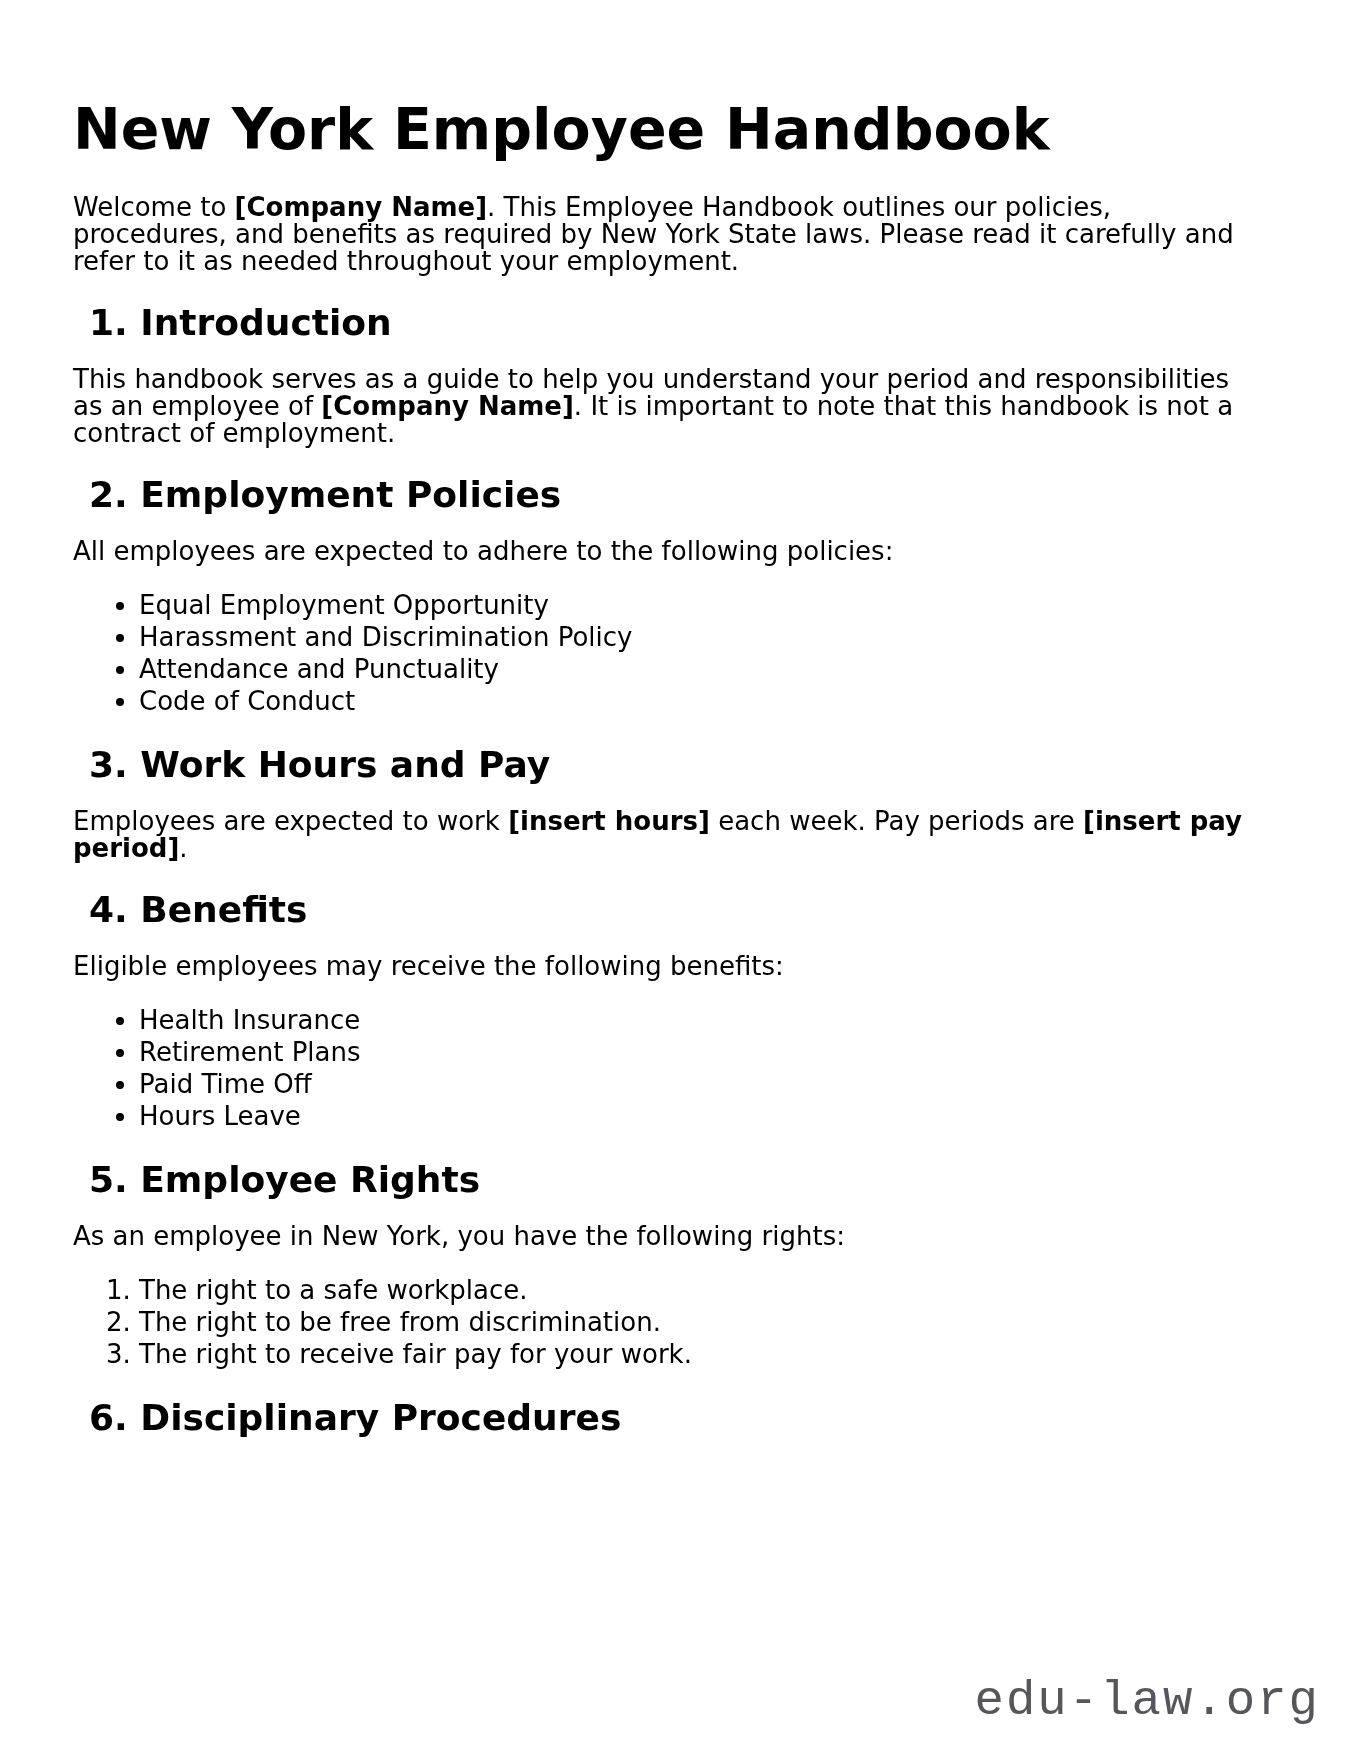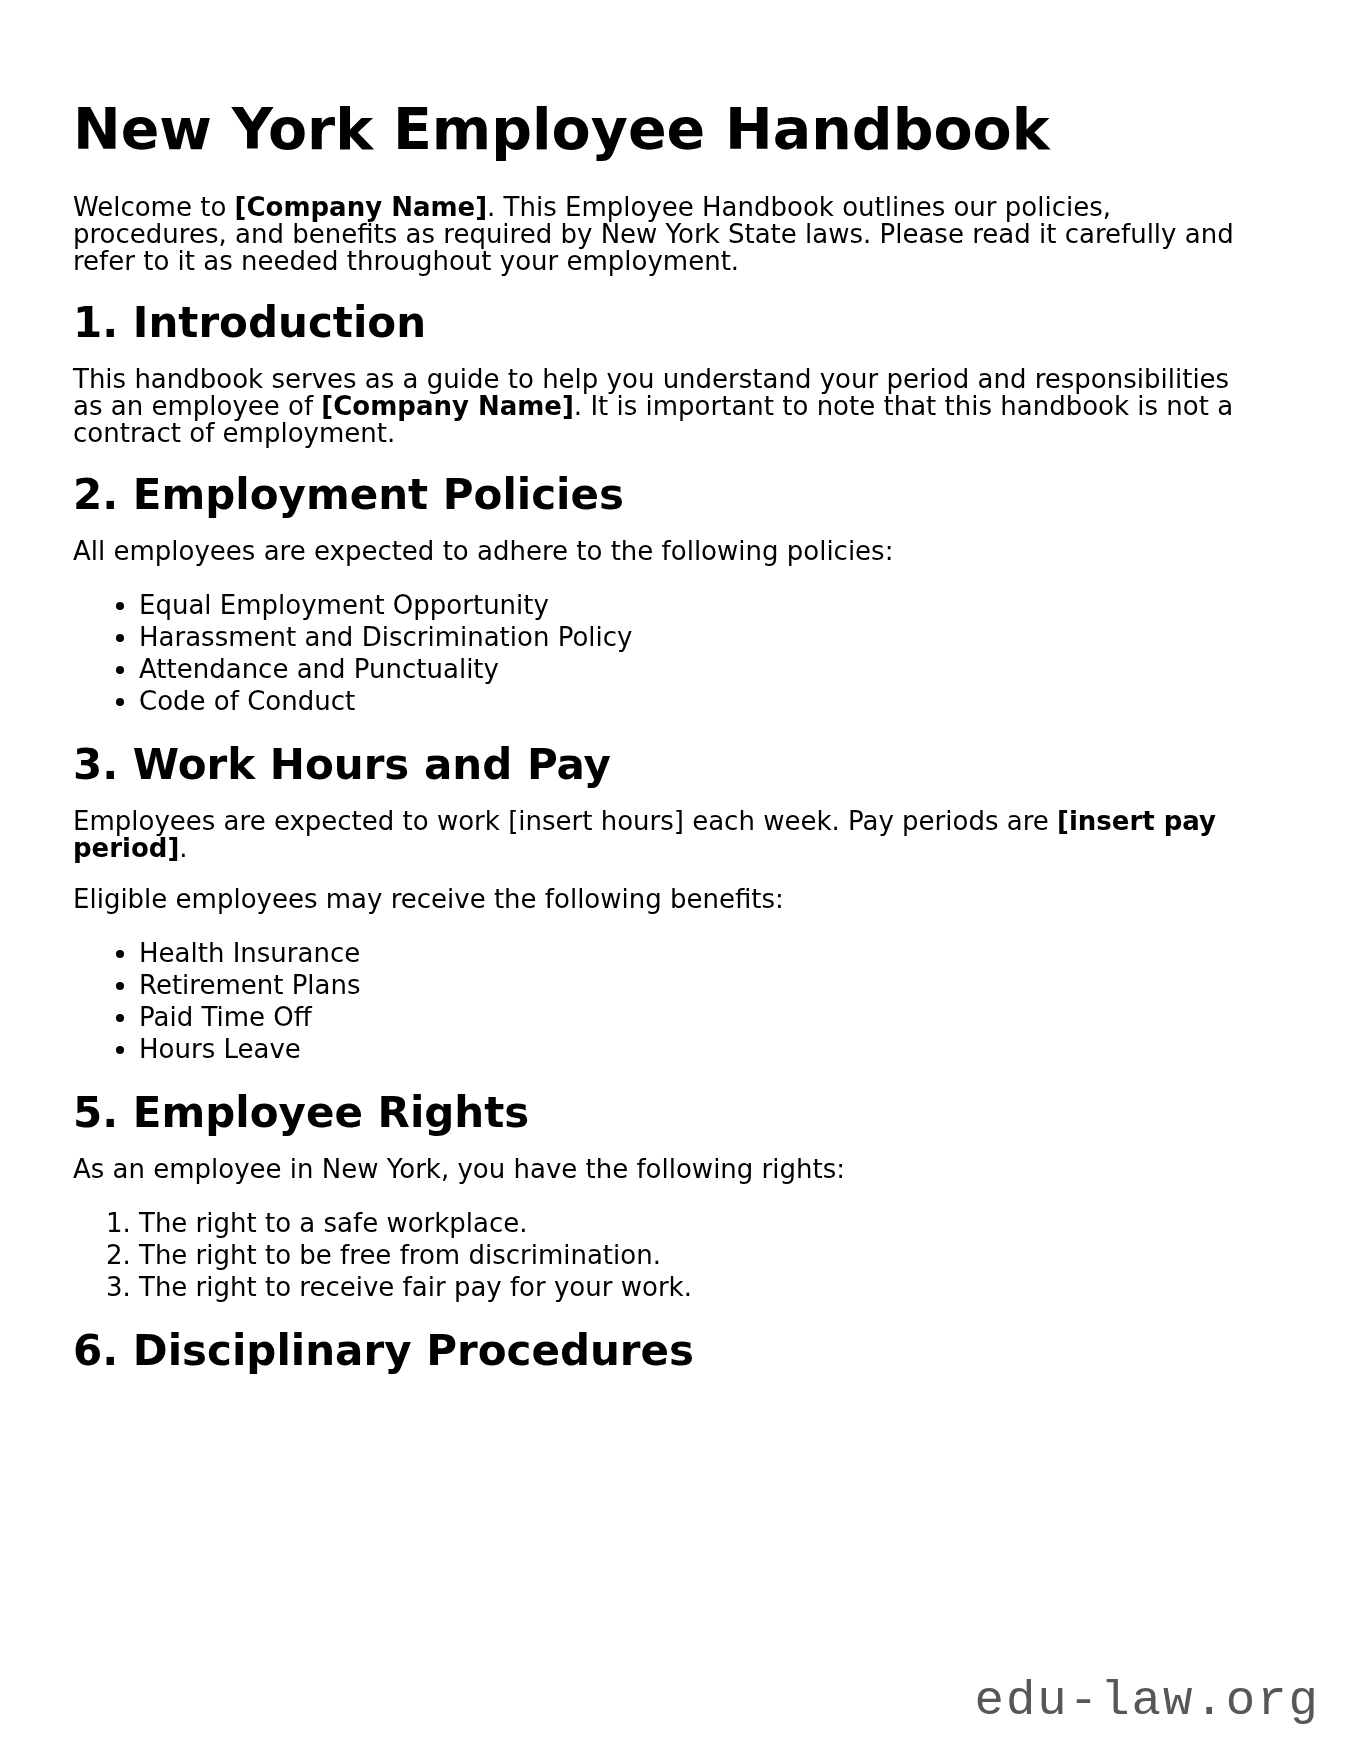--- a/index.html
+++ b/index.html
@@ -19,24 +19,24 @@
     box-sizing: border-box;
     padding: 88px 119px 0 73px;
   }
   h1.doc-title {
     font-size: 57px;
     line-height: 66px;
     font-weight: 700;
     margin: 8px 0 32px 0;
   }
   h2.sec-heading {
-    font-size: 42px;
+    font-size: 36px;
     line-height: 47px;
     font-weight: 700;
-    margin: 18px 0 20px 0;
+    margin: 18px 0 20px 16px;
   }
   p.body-para {
     font-size: 26px;
     line-height: 27px;
     margin: 0 0 24px 0;
   }
   ul.bullet-list, ol.num-list {
     font-size: 26px;
     margin: 0 0 24px 0;
     padding-left: 66px;
@@ -71,22 +71,23 @@
   <h2 class="sec-heading">2. Employment Policies</h2>
   <p class="body-para">All employees are expected to adhere to the following policies:</p>
   <ul class="bullet-list">
     <li>Equal Employment Opportunity</li>
     <li>Harassment and Discrimination Policy</li>
     <li>Attendance and Punctuality</li>
     <li>Code of Conduct</li>
   </ul>
 
   <h2 class="sec-heading">3. Work Hours and Pay</h2>
-  <p class="body-para"><span>Employees are expected to work </span><span style="font-weight: 400;">[insert hours]</span><span> each week. Pay periods are </span><span style="font-weight: 700;">[insert pay period]</span><span>.</span></p>
+  <p class="body-para"><span>Employees are expected to work </span><span style="font-weight: 700;">[insert hours]</span><span> each week. Pay periods are </span><span style="font-weight: 700;">[insert pay period]</span><span>.</span></p>
 
+  <h2 class="sec-heading">4. Benefits</h2>
   <p class="body-para">Eligible employees may receive the following benefits:</p>
   <ul class="bullet-list">
     <li>Health Insurance</li>
     <li>Retirement Plans</li>
     <li>Paid Time Off</li>
     <li>Hours Leave</li>
   </ul>
 
   <h2 class="sec-heading">5. Employee Rights</h2>
   <p class="body-para">As an employee in New York, you have the following rights:</p>

